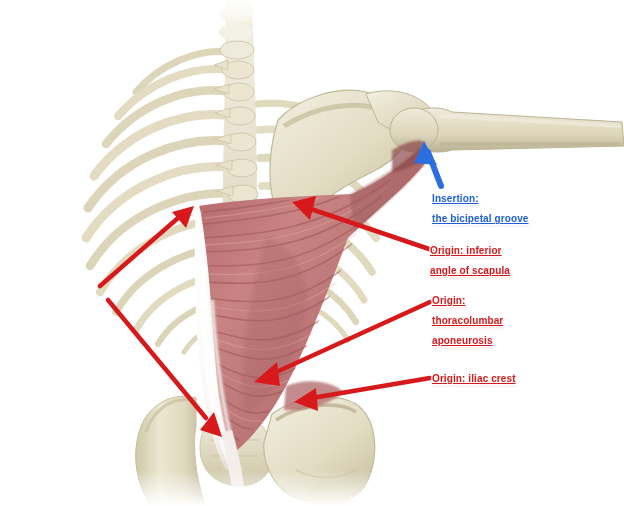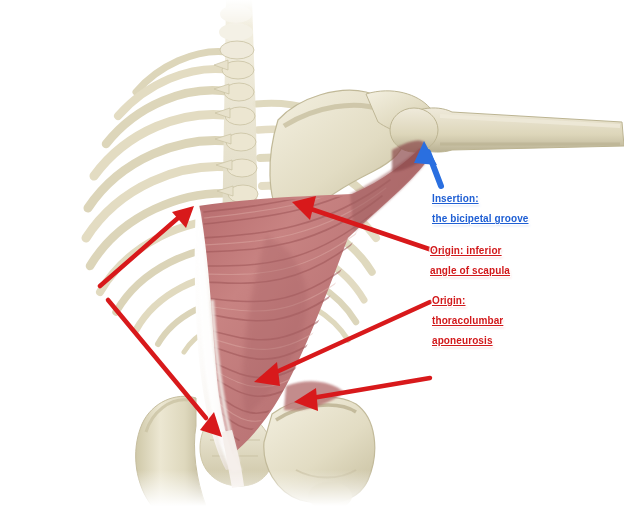--- a/index.html
+++ b/index.html
@@ -289,15 +289,16 @@
   <div id="l-insertion" class="lbl blue">Insertion:
 the bicipetal groove</div>
 
   <div id="l-thoraco" class="lbl red">Origin:
 thoracolumbar
 aponeurosis</div>
 
   <div id="l-scapula" class="lbl red">Origin: inferior
 angle of scapula</div>
 
+  <div id="l-iliac" class="lbl red">Origin: iliac crest</div>
 
 
 </div>
 
 </body></html>

